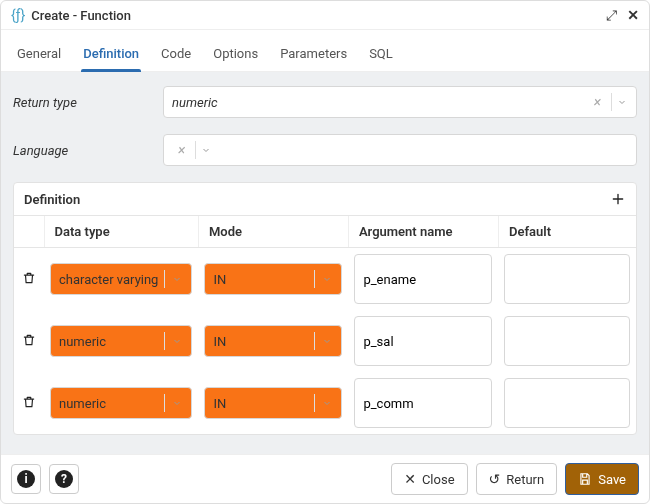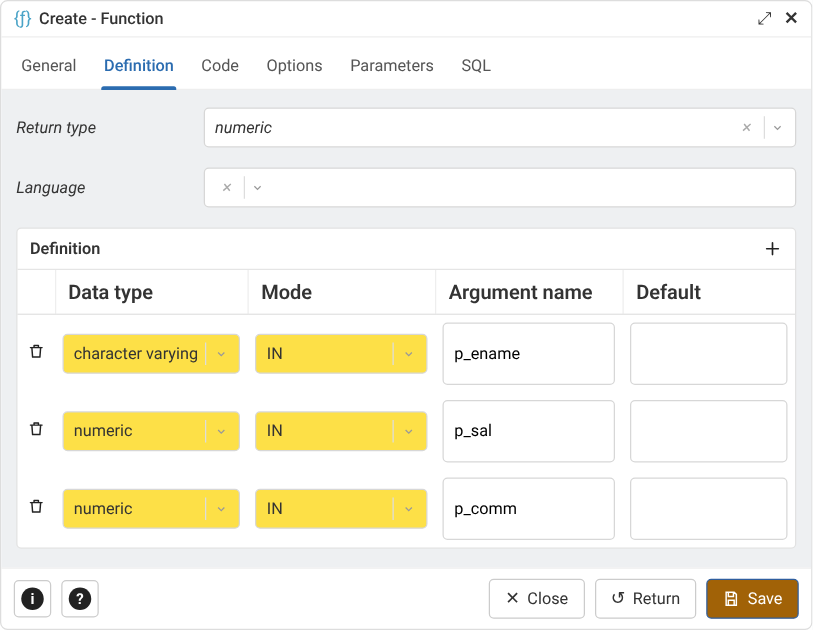--- a/index.html
+++ b/index.html
@@ -21,26 +21,26 @@
   .select { background: #fff; border: 1px solid #d7d7d7; border-radius: 4px; height: 32px; display: flex; align-items: center; padding: 0 8px; position: relative; }
   .select .value { flex: 1; color: #333; }
   .select .clear { color: #aaa; padding: 0 6px; cursor: pointer; font-size: 14px; }
   .select .divider { width: 1px; height: 18px; background: #ddd; margin: 0 4px; }
   .select .chev { color: #999; cursor: pointer; }
   .panel { background: #fff; border: 1px solid #e2e2e2; border-radius: 4px; }
   .panel-header { display: flex; align-items: center; padding: 8px 10px; font-weight: 600; border-bottom: 1px solid #e5e5e5; }
   .panel-header .spacer { flex: 1; }
   .panel-header .add { font-size: 18px; font-weight: 400; cursor: pointer; line-height: 1; }
   .grid { width: 100%; border-collapse: collapse; }
-  .grid th { text-align: left; font-weight: 600; padding: 8px 10px; border-bottom: 1px solid #e5e5e5; border-right: 1px solid #eee; font-size: 16px; }
+  .grid th { text-align: left; font-weight: 600; padding: 8px 10px; border-bottom: 1px solid #e5e5e5; border-right: 1px solid #eee; font-size: 13px; }
   .grid th:last-child { border-right: none; }
   .grid td { padding: 6px 6px; vertical-align: middle; }
   .grid tbody tr td:first-child { width: 30px; text-align: center; }
   .trash { cursor: pointer; display: inline-flex; }
-  .cell-select { background: #fde047; border: 1px solid #d7d7d7; border-radius: 4px; height: 32px; display: flex; align-items: center; padding: 0 8px; }
+  .cell-select { background: #f97316; border: 1px solid #d7d7d7; border-radius: 4px; height: 32px; display: flex; align-items: center; padding: 0 8px; }
   .cell-select .val { flex: 1; white-space: nowrap; overflow: hidden; text-overflow: ellipsis; }
   .cell-select .divider { width: 1px; height: 18px; background: #ddd; margin: 0 6px; }
   .cell-select .chev { color: #999; cursor: pointer; }
   .cell-input { width: 100%; height: 50px; border: 1px solid #d7d7d7; border-radius: 4px; padding: 0 8px; font: inherit; }
   .footer { display: flex; align-items: center; padding: 8px 10px; border-top: 1px solid #eee; gap: 8px; }
   .footer .left { display: flex; gap: 8px; }
   .footer .right { margin-left: auto; display: flex; gap: 8px; }
   .icon-btn { width: 30px; height: 30px; border: 1px solid #ccc; border-radius: 4px; background: #fff; display: inline-flex; align-items: center; justify-content: center; cursor: pointer; }
   .icon-btn .circle { width: 18px; height: 18px; border-radius: 50%; background: #222; color: #fff; display: inline-flex; align-items: center; justify-content: center; font-size: 12px; font-weight: 700; }
   .btn { height: 32px; border: 1px solid #ccc; border-radius: 4px; background: #fff; padding: 0 12px; display: inline-flex; align-items: center; gap: 6px; cursor: pointer; font: inherit; color: #333; }

